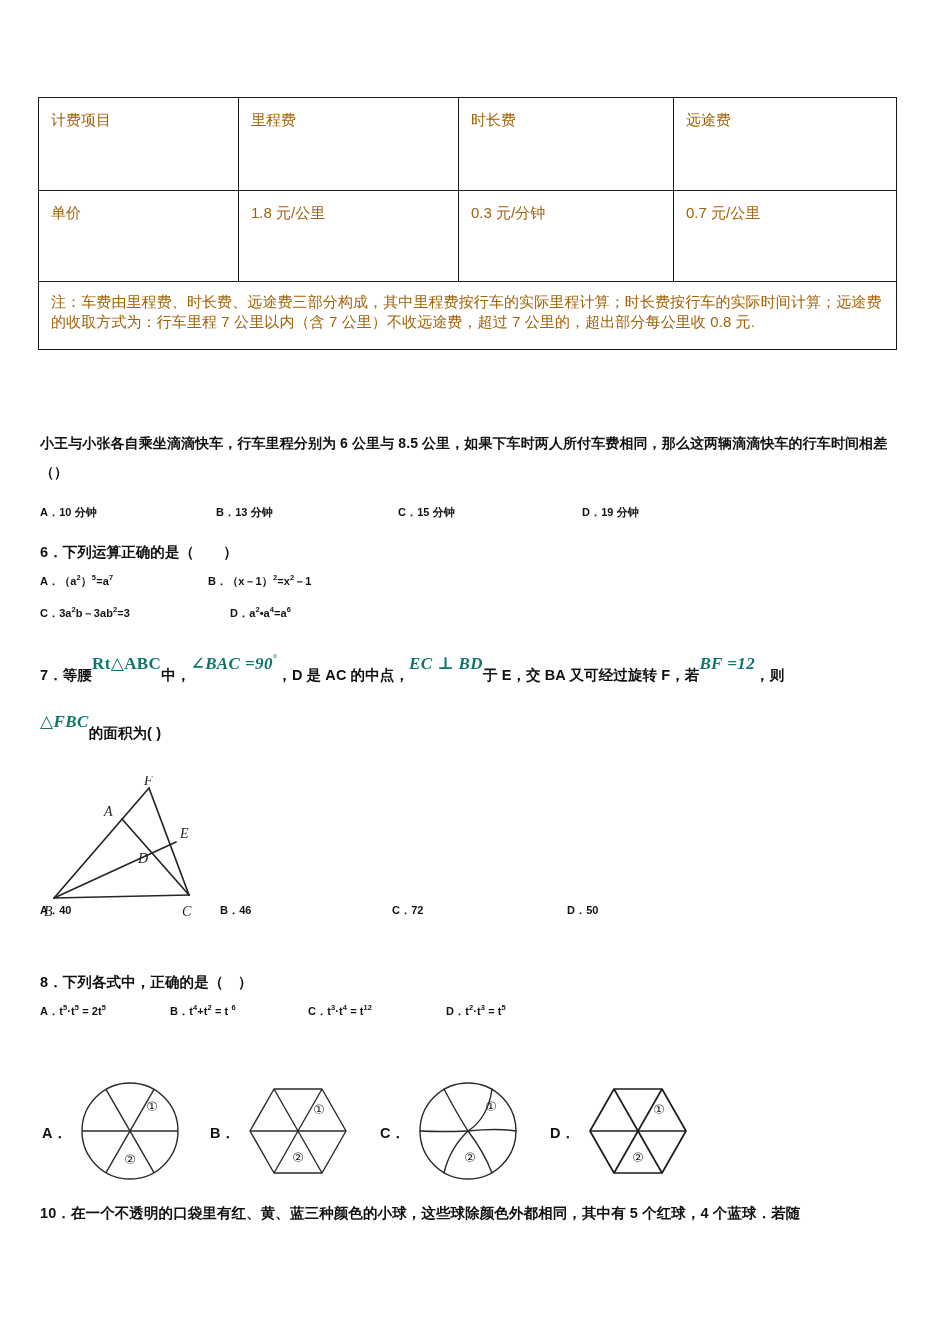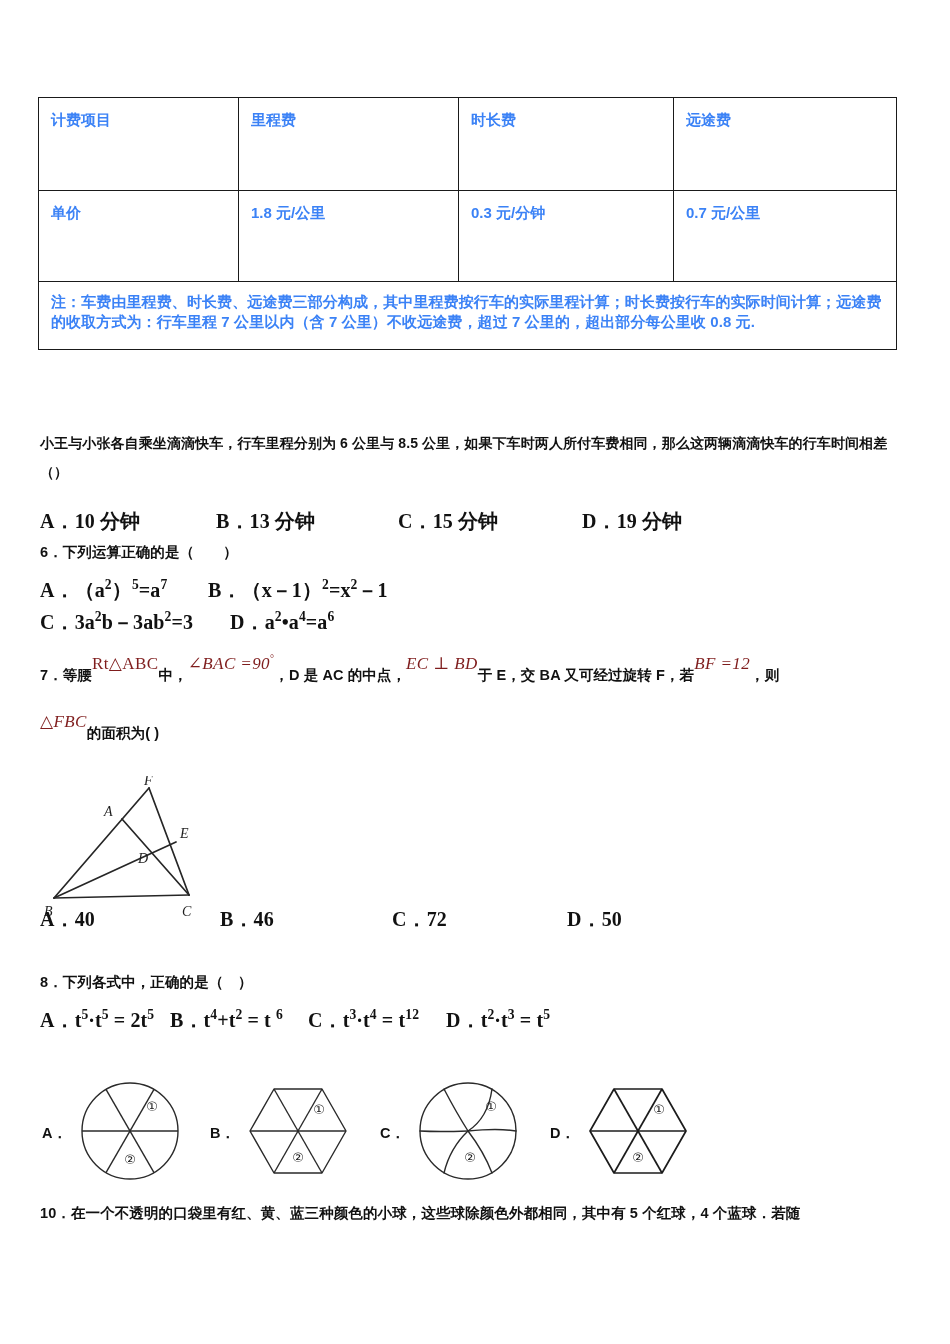--- a/index.html
+++ b/index.html
@@ -29,24 +29,24 @@
     top: 97px;
     width: 858px;
     border-collapse: collapse;
     table-layout: fixed;
   }
   .fare-table td {
     border: 1px solid #1a1a1a;
     vertical-align: top;
     padding: 12px 10px 10px 12px;
     font-family: "Liberation Sans", "DejaVu Sans", sans-serif;
-    font-weight: bold;
+    font-weight: normal;
     font-size: 15px;
     line-height: 1.35;
-    color: #3b82f6;
+    color: #a16207;
   }
   .fare-table .r1 td { height: 70px; }
   .fare-table .r2 td { height: 68px; }
   .col-a { width: 200px; }
   .col-b { width: 220px; }
   .col-c { width: 215px; }
   .col-d { width: 223px; }
 
   .note-cell {
     padding: 10px 14px 16px 12px !important;
@@ -71,42 +71,41 @@
   }
   .stem {
     font-size: 14.5px;
     line-height: 2.0;
     letter-spacing: 0.1px;
   }
 
   
   .opts {
     display: flex;
-    font-size: 20px;
+    font-size: 11px;
     line-height: 2.0;
     letter-spacing: 0.1px;
-    font-family: Liberation Serif, serif;
   }
   .opts .o { flex: 0 0 auto; }
 
   sup, sub {
     font-size: 0.68em;
     line-height: 0;
   }
 
   
   .mi {
     font-family: "Liberation Serif", "DejaVu Serif", serif;
     font-style: italic;
-    font-weight: normal;
+    font-weight: bold;
     font-size: 17px;
     letter-spacing: 0.4px;
     position: relative;
     top: -11px;
-    color: #7f1d1d;
+    color: #0f766e;
     white-space: nowrap;
   }
   .mi .up { font-style: normal; }
   .mi .deg {
     font-style: normal;
     font-size: 10px;
     position: relative;
     top: -7px;
   }
 

